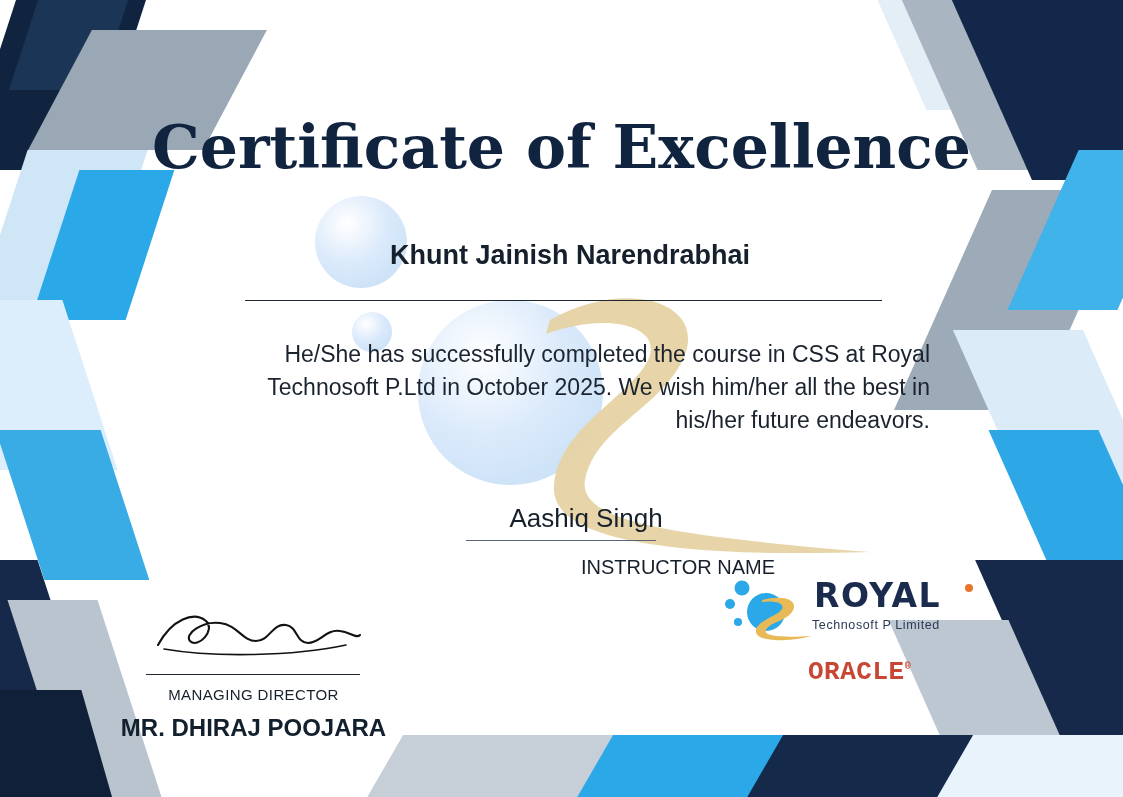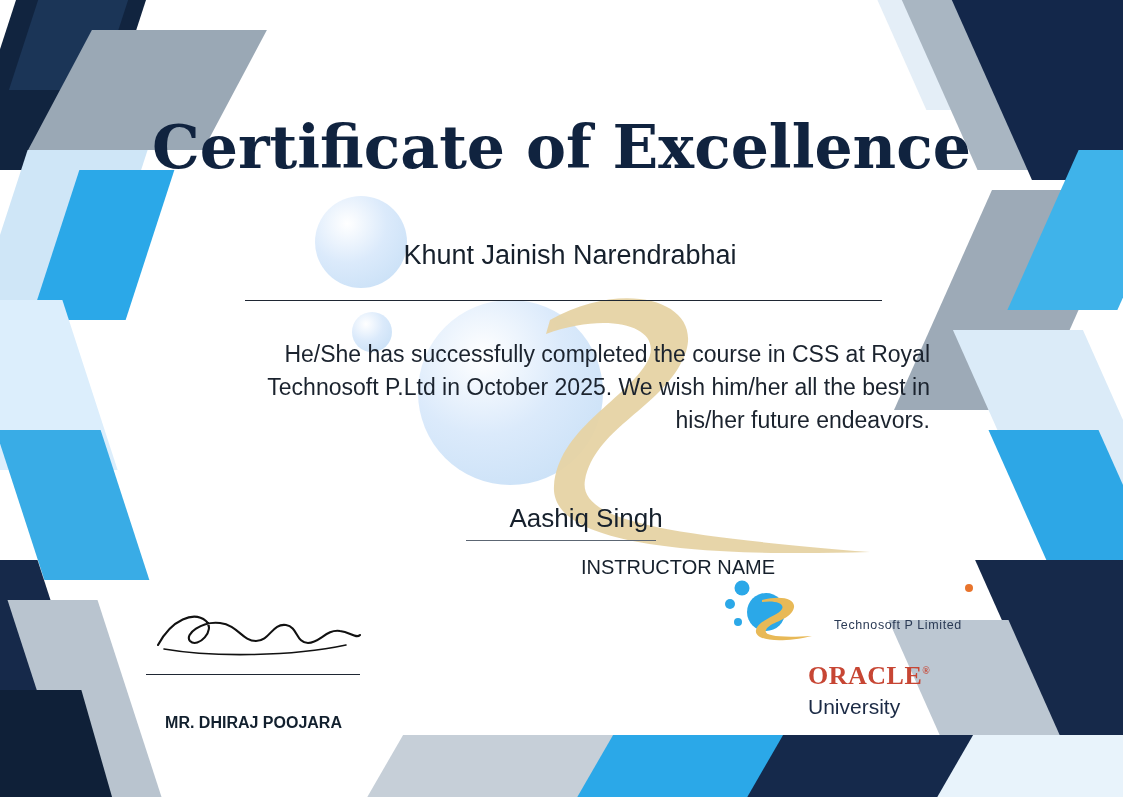--- a/index.html
+++ b/index.html
@@ -195,21 +195,21 @@
     font-size: 60px;
     letter-spacing: 0px;
     color: #10233f;
   }
   .recipient {
     position: absolute;
     left: 190px; top: 240px;
     width: 760px;
     text-align: center;
     font-size: 27px;
-    font-weight: normal;
+    font-weight: bold;
     color: #16202c;
   }
   .recipient-rule {
     position: absolute;
     left: 245px; top: 300px;
     width: 637px; height: 1px;
     background: #1f2733;
   }
   .body-text {
     position: absolute;
@@ -262,21 +262,21 @@
     text-align: center;
     font-size: 15px;
     letter-spacing: 0.4px;
     color: #16202c;
   }
   .md-name {
     position: absolute;
     left: 116px; top: 714px;
     width: 275px;
     text-align: center;
-    font-size: 16px;
+    font-size: 24px;
     font-weight: bold;
     color: #12202e;
   }
 
   
   .royal-logo {
     position: absolute;
     left: 722px; top: 578px;
     width: 250px; height: 72px;
   }
@@ -285,46 +285,46 @@
     position: absolute;
     left: 92px; top: -2px;
     font-family: "DejaVu Sans", sans-serif;
     font-weight: bold;
     font-size: 33px;
     letter-spacing: 1.5px;
     color: #1a2b4d;
   }
   .royal-sub {
     position: absolute;
-    left: 112px; top: 40px;
+    left: 90px; top: 40px;
     font-size: 12.5px;
     letter-spacing: 0.6px;
     color: #2a3a55;
   }
   .royal-dot {
     position: absolute;
     left: 243px; top: 6px;
     width: 8px; height: 8px;
     border-radius: 50%;
     background: #e8742c;
   }
 
   
   .oracle-logo {
     position: absolute;
     left: 808px; top: 653px;
     width: 160px; height: 52px;
   }
   .oracle-word {
-    font-family: Liberation Serif, serif;
+    font-family: Liberation Mono, monospace;
     font-weight: bold;
     font-size: 26px;
     letter-spacing: 0.5px;
     color: #c74634;
-    line-height: 36px;
+    line-height: 28px;
   }
   .oracle-reg {
     font-size: 10px;
     vertical-align: super;
     color: #c74634;
   }
   .oracle-univ {
     font-size: 21px;
     color: #1b2a45;
     line-height: 26px;
@@ -383,36 +383,37 @@
     <div class="instructor-rule"></div>
     <div class="instructor-label">INSTRUCTOR NAME</div>
 
     <svg class="signature" viewBox="0 0 215 55">
       <path d="M8 40 C 22 14, 44 6, 56 16 C 66 25, 48 44, 40 36 C 34 29, 52 16, 70 18
                C 88 20, 92 36, 106 36 C 120 36, 122 18, 136 20 C 148 22, 146 38, 158 38
                C 170 38, 176 24, 190 26 C 200 27, 206 34, 210 30" fill="none" stroke="#111111" stroke-width="2.1" stroke-linecap="round"></path>
       <path d="M14 44 C 60 52, 140 52, 196 40" fill="none" stroke="#111111" stroke-width="1.6" stroke-linecap="round"></path>
     </svg>
     <div class="sig-rule"></div>
+    <div class="md-label">MANAGING DIRECTOR</div>
     <div class="md-name">MR. DHIRAJ POOJARA</div>
 
     <div class="royal-logo">
       <svg class="royal-mark" viewBox="0 0 96 68">
         <circle cx="20" cy="10" r="7.5" fill="#2ba8e8"></circle>
         <circle cx="8" cy="26" r="5" fill="#2ba8e8"></circle>
         <circle cx="16" cy="44" r="4" fill="#2ba8e8"></circle>
         <circle cx="44" cy="34" r="19" fill="#2ba8e8"></circle>
         <path d="M40 22 C 62 16, 78 22, 70 34 C 64 43, 48 44, 44 52 C 41 58, 58 60, 90 58
                  C 56 66, 32 62, 34 52 C 36 42, 56 38, 60 31 C 63 25, 52 22, 40 24 Z" fill="#e8b957"></path>
       </svg>
+      <div class="royal-word">ROYAL</div>
       <div class="royal-dot"></div>
       <div class="royal-sub">Technosoft P Limited</div>
     </div>
 
     <div class="oracle-logo">
       <div class="oracle-word">
         <span>ORACLE</span><span class="oracle-reg">®</span>
       </div>
-      <div class="oracle-univ">University</div>
     </div>
 
   </div>
 </div>
 
 </body></html>

